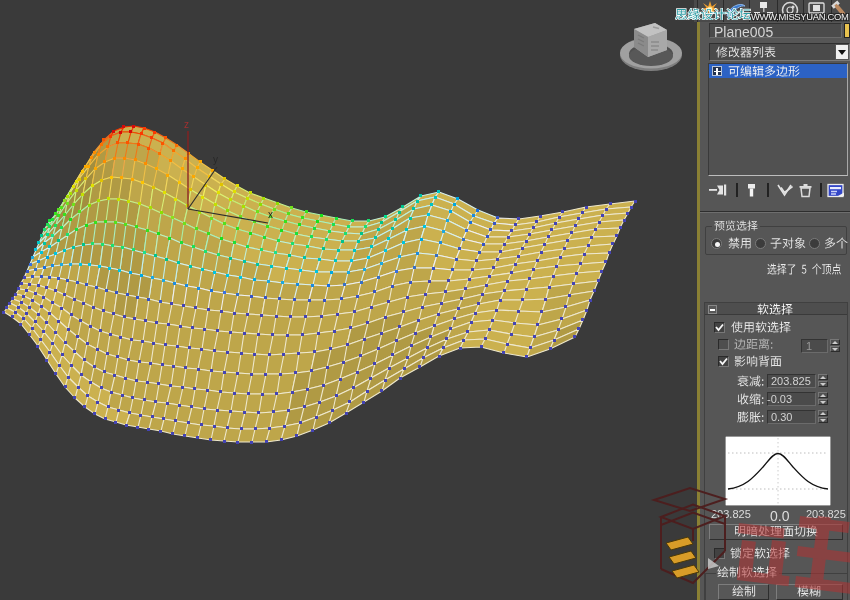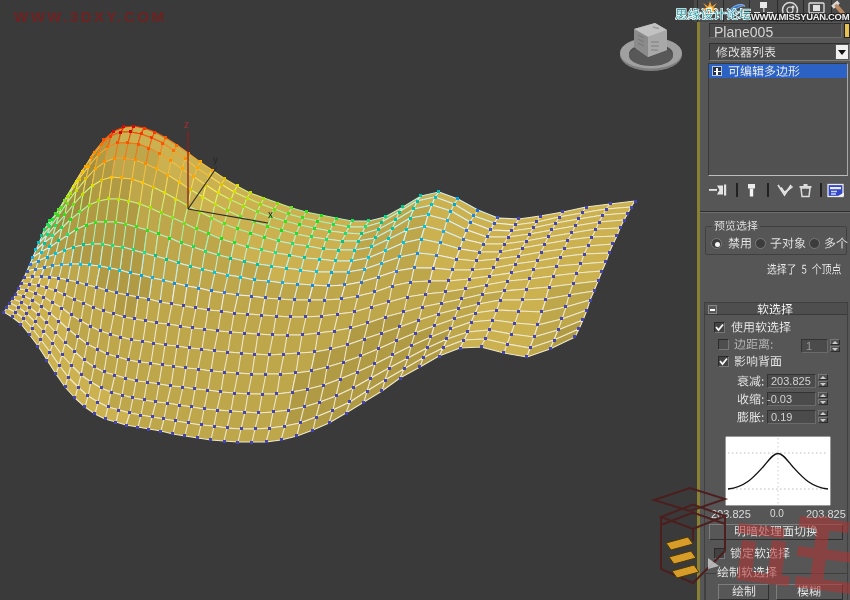--- a/index.html
+++ b/index.html
@@ -428,38 +428,38 @@
     <div class="abs spin" style="left:818px;top:392px">
       <b></b>
       <i></i>
     </div>
     <svg class="abs" style="left:737.0px;top:410.5px" width="27.3" height="12.0">
       <g transform="scale(1.000 1.000)">
         <path d="M4.8 7.8C5.1 8.4 5.3 9.1 5.4 9.5L6.1 9.3C6 8.8 5.7 8.1 5.4 7.6ZM5.4 5.5L7.4 5.5L7.4 6.7L5.4 6.7ZM4.6 4.8L4.6 7.3L8.2 7.3L8.2 4.8ZM10.4 0.7C10 1.7 9.2 2.8 8.4 3.4C8.6 3.5 8.9 3.8 9 4C9.9 3.2 10.7 2.1 11.2 1ZM10.5 4C10 5.1 9.2 6.2 8.4 6.8C8.6 7 8.8 7.2 9 7.4C9.9 6.7 10.8 5.5 11.3 4.3ZM10.6 7.5C10.1 8.9 9.1 10.2 7.9 10.9C8.1 11.1 8.4 11.4 8.5 11.6C9.8 10.7 10.9 9.3 11.4 7.8ZM1.1 0.9L1.1 5.2C1.1 6.9 1.1 9.3 0.3 11C0.4 11.1 0.8 11.4 0.9 11.5C1.4 10.4 1.7 8.9 1.8 7.5L3.2 7.5L3.2 10.4C3.2 10.5 3.2 10.6 3 10.6C2.9 10.6 2.4 10.6 1.9 10.6C2 10.8 2.1 11.1 2.1 11.3C2.9 11.3 3.3 11.3 3.6 11.2C3.9 11.1 4 10.8 4 10.4L4 0.9ZM1.9 1.7L3.2 1.7L3.2 3.7L1.9 3.7ZM1.9 4.6L3.2 4.6L3.2 6.6L1.8 6.6C1.8 6.1 1.9 5.6 1.9 5.2ZM7.2 7.5C7.1 8.1 6.8 9 6.5 9.6L4.2 10.1L4.4 10.8C5.6 10.6 7.2 10.3 8.7 9.9L8.6 9.2L7.3 9.5L8 7.8ZM6 0.5L6 1.6L4.2 1.6L4.2 2.4L6 2.4L6 3.4L4.5 3.4L4.5 4.1L8.3 4.1L8.3 3.4L6.8 3.4L6.8 2.4L8.6 2.4L8.6 1.6L6.8 1.6L6.8 0.5ZM22.1 1C21.4 2.2 20.3 3.4 19.2 4.1C19.4 4.3 19.7 4.6 19.8 4.8C21 4 22.2 2.7 23 1.3ZM13.2 0.9L13.2 5.2C13.2 7 13.1 9.4 12.4 11.1C12.6 11.2 12.9 11.4 13.1 11.5C13.6 10.4 13.8 8.9 13.9 7.5L15.5 7.5L15.5 10.4C15.5 10.5 15.5 10.6 15.3 10.6C15.2 10.6 14.7 10.6 14.2 10.6C14.3 10.8 14.4 11.2 14.4 11.4C15.2 11.4 15.7 11.4 16 11.3C16.3 11.1 16.4 10.8 16.4 10.4L16.4 0.9ZM14 1.7L15.5 1.7L15.5 3.7L14 3.7ZM14 4.6L15.5 4.6L15.5 6.6L14 6.6C14 6.1 14 5.7 14 5.2ZM17.7 11.6C17.9 11.4 18.3 11.3 20.8 10.2C20.8 10.1 20.7 9.7 20.7 9.4L18.8 10.1L18.8 6L19.9 6C20.5 8.3 21.5 10.2 23 11.3C23.1 11 23.4 10.7 23.6 10.6C22.2 9.7 21.3 8 20.7 6L23.4 6L23.4 5.1L18.8 5.1L18.8 0.7L17.9 0.7L17.9 5.1L16.6 5.1L16.6 6L17.9 6L17.9 10C17.9 10.5 17.5 10.7 17.3 10.8C17.5 11 17.7 11.4 17.7 11.6ZM25.7 5.9C26.1 5.9 26.5 5.5 26.5 5C26.5 4.5 26.1 4.2 25.7 4.2C25.2 4.2 24.9 4.5 24.9 5C24.9 5.5 25.2 5.9 25.7 5.9ZM25.7 10.7C26.1 10.7 26.5 10.4 26.5 9.9C26.5 9.4 26.1 9 25.7 9C25.2 9 24.9 9.4 24.9 9.9C24.9 10.4 25.2 10.7 25.7 10.7Z" fill="#e8e8e8"></path>
       </g>
     </svg>
     <div class="abs field" style="left:767px;top:410px;width:49px;height:14px"></div>
-    <div class="abs" style="left:771px;top:411px;font-size:11px;color:#d2d2d2">0.19</div>
+    <div class="abs" style="left:771px;top:411px;font-size:11px;color:#d2d2d2">0.30</div>
     <div class="abs spin" style="left:818px;top:410px">
       <b></b>
       <i></i>
     </div>
     <svg class="abs" style="left:725px;top:436px" width="106" height="70">
 <rect x="0" y="0" width="106" height="70" fill="#fff" stroke="#333" stroke-width="1"></rect>
 <g stroke="#cccccc" stroke-width="1" stroke-dasharray="1.5 2.5">
         <path d="M53 2 V68"></path>
       </g>
       <g stroke="#bdbdbd" stroke-width="1" stroke-dasharray="1.5 2.5">
         <path d="M3 17 H103"></path>
         <path d="M3 53 H103"></path>
       </g>
 <path d="M3 53 C20 51 28 42 38 31 C44 24 48 17.5 53 17.5 C58 17.5 62 24 68 31 C78 42 86 51 103 53" fill="none" stroke="#111" stroke-width="1.4"></path>
 </svg>
     <div class="abs" style="left:711px;top:508px;font-size:11px;color:#dcdcdc">203.825</div>
-    <div class="abs" style="left:770px;top:508px;font-size:10px;color:#dcdcdc">0.0</div>
+    <div class="abs" style="left:770px;top:508px;font-size:14px;color:#dcdcdc">0.0</div>
     <div class="abs" style="left:806px;top:508px;font-size:11px;color:#dcdcdc">203.825</div>
     <div class="abs btn" style="left:709px;top:524px;width:134px;height:16px"></div>
     <svg class="abs" style="left:734.0px;top:525.0px" width="84.0" height="12.0">
       <g transform="scale(1.000 1.000)">
         <path d="M4.1 5.1L4.1 7.5L1.8 7.5L1.8 5.1ZM4.1 4.3L1.8 4.3L1.8 2L4.1 2ZM1 1.2L1 9.5L1.8 9.5L1.8 8.4L4.9 8.4L4.9 1.2ZM10.2 1.8L10.2 3.9L6.9 3.9L6.9 1.8ZM6 1L6 5.3C6 7.1 5.8 9.4 3.8 11C4 11.1 4.3 11.4 4.4 11.6C5.8 10.5 6.4 9.1 6.7 7.7L10.2 7.7L10.2 10.3C10.2 10.5 10.2 10.6 9.9 10.6C9.7 10.6 9 10.6 8.2 10.6C8.3 10.9 8.5 11.2 8.5 11.5C9.6 11.5 10.2 11.5 10.6 11.3C11 11.2 11.1 10.9 11.1 10.3L11.1 1ZM10.2 4.7L10.2 6.9L6.8 6.9C6.9 6.3 6.9 5.8 6.9 5.3L6.9 4.7ZM18.2 9L21.9 9L21.9 10.2L18.2 10.2ZM18.2 8.3L18.2 7.1L21.9 7.1L21.9 8.3ZM17.4 6.3L17.4 11.5L18.2 11.5L18.2 11L21.9 11L21.9 11.5L22.8 11.5L22.8 6.3ZM19.3 0.7C19.4 1 19.6 1.5 19.7 1.9L16.9 1.9L16.9 2.7L23.1 2.7L23.1 1.9L20.6 1.9C20.5 1.5 20.3 0.9 20.1 0.5ZM21.5 2.8C21.3 3.3 21.1 4 20.8 4.6L18.6 4.6L19.1 4.4C19 4 18.7 3.3 18.5 2.7L17.7 3C17.9 3.5 18.2 4.1 18.3 4.6L16.5 4.6L16.5 5.4L23.5 5.4L23.5 4.6L21.7 4.6C21.9 4.1 22.2 3.5 22.4 2.9ZM15.3 5.7L15.3 8.4L13.7 8.4L13.7 5.7ZM15.3 4.8L13.7 4.8L13.7 2.2L15.3 2.2ZM12.9 1.4L12.9 10.2L13.7 10.2L13.7 9.3L16.1 9.3L16.1 1.4ZM29.1 3.2C28.9 4.9 28.5 6.3 27.9 7.4C27.4 6.6 27 5.6 26.7 4.2C26.8 3.9 26.9 3.6 27 3.2ZM26.6 0.5C26.3 2.9 25.6 5.1 24.6 6.4C24.9 6.5 25.2 6.8 25.4 6.9C25.7 6.5 26 6 26.2 5.4C26.5 6.6 26.9 7.5 27.4 8.2C26.6 9.4 25.6 10.3 24.4 10.8C24.6 11 25 11.3 25.2 11.5C26.3 11 27.2 10.2 28 9C29.4 10.8 31.4 11.1 33.4 11.1L35.2 11.1C35.3 10.9 35.4 10.4 35.6 10.2C35.1 10.2 33.9 10.2 33.5 10.2C31.6 10.2 29.8 9.9 28.5 8.3C29.3 6.8 29.9 4.9 30.1 2.5L29.5 2.4L29.4 2.4L27.2 2.4C27.4 1.9 27.5 1.3 27.6 0.8ZM31.4 0.5L31.4 9.3L32.3 9.3L32.3 4.3C33.2 5.3 34 6.4 34.5 7.1L35.2 6.6C34.7 5.8 33.6 4.4 32.7 3.4L32.3 3.6L32.3 0.5ZM41.7 4.1L43.5 4.1L43.5 5.6L41.7 5.6ZM44.3 4.1L46.2 4.1L46.2 5.6L44.3 5.6ZM41.7 1.8L43.5 1.8L43.5 3.3L41.7 3.3ZM44.3 1.8L46.2 1.8L46.2 3.3L44.3 3.3ZM39.8 10.3L39.8 11.1L47.6 11.1L47.6 10.3L44.4 10.3L44.4 8.6L47.2 8.6L47.2 7.8L44.4 7.8L44.4 6.4L47 6.4L47 1L40.9 1L40.9 6.4L43.5 6.4L43.5 7.8L40.7 7.8L40.7 8.6L43.5 8.6L43.5 10.3ZM36.4 9.4L36.6 10.3C37.7 9.9 39.1 9.5 40.4 9L40.2 8.1L38.9 8.6L38.9 5.6L40.1 5.6L40.1 4.8L38.9 4.8L38.9 2.1L40.3 2.1L40.3 1.3L36.6 1.3L36.6 2.1L38 2.1L38 4.8L36.7 4.8L36.7 5.6L38 5.6L38 8.9C37.4 9.1 36.9 9.2 36.4 9.4ZM52.7 6.6L55.2 6.6L55.2 7.9L52.7 7.9ZM52.7 5.8L52.7 4.5L55.2 4.5L55.2 5.8ZM52.7 8.6L55.2 8.6L55.2 10L52.7 10ZM48.7 1.3L48.7 2.1L53.3 2.1C53.2 2.6 53.1 3.2 53 3.6L49.2 3.6L49.2 11.5L50.1 11.5L50.1 10.9L57.8 10.9L57.8 11.5L58.8 11.5L58.8 3.6L53.9 3.6L54.4 2.1L59.3 2.1L59.3 1.3ZM50.1 10L50.1 4.5L51.8 4.5L51.8 10ZM57.8 10L56 10L56 4.5L57.8 4.5ZM65 1.5L65 2.4L67 2.4C66.9 5.9 66.7 9.2 63.7 10.8C64 11 64.2 11.3 64.4 11.5C67.5 9.7 67.8 6.1 67.9 2.4L70.4 2.4C70.2 7.8 70 9.8 69.6 10.3C69.5 10.5 69.4 10.5 69.2 10.5C68.9 10.5 68.3 10.5 67.6 10.4C67.7 10.7 67.8 11.1 67.8 11.4C68.5 11.4 69.1 11.4 69.5 11.4C69.9 11.3 70.2 11.2 70.5 10.8C71 10.2 71.1 8.2 71.3 2C71.3 1.9 71.3 1.5 71.3 1.5ZM61.8 9.8C62.1 9.5 62.4 9.3 65.3 8C65.2 7.8 65.2 7.5 65.1 7.2L62.8 8.2L62.8 4.6L65.2 4.1L65.1 3.3L62.8 3.7L62.8 0.9L61.9 0.9L61.9 3.9L60.3 4.3L60.5 5.1L61.9 4.8L61.9 8.1C61.9 8.6 61.6 8.8 61.4 8.9C61.5 9.1 61.7 9.5 61.8 9.8ZM74 0.5L74 2.9L72.6 2.9L72.6 3.7L74 3.7L74 6.4C73.4 6.6 72.9 6.7 72.4 6.9L72.7 7.7L74 7.3L74 10.4C74 10.6 73.9 10.6 73.8 10.6C73.6 10.6 73.2 10.6 72.8 10.6C72.9 10.9 73 11.3 73 11.5C73.7 11.5 74.2 11.5 74.5 11.3C74.7 11.2 74.9 10.9 74.9 10.4L74.9 7L76.1 6.6L76 5.8L74.9 6.1L74.9 3.7L76 3.7L76 2.9L74.9 2.9L74.9 0.5ZM78.4 2.3L80.9 2.3C80.7 2.7 80.3 3.2 80 3.5L77.5 3.5C77.8 3.1 78.2 2.7 78.4 2.3ZM76 7.1L76 7.9L78.9 7.9C78.4 8.9 77.4 10 75.3 10.9C75.5 11.1 75.8 11.4 75.9 11.5C78 10.6 79.1 9.4 79.6 8.3C80.4 9.7 81.6 10.9 83.1 11.5C83.2 11.3 83.4 10.9 83.6 10.8C82.2 10.3 80.9 9.2 80.2 7.9L83.4 7.9L83.4 7.1L82.6 7.1L82.6 3.5L81 3.5C81.5 3 81.9 2.4 82.2 1.9L81.6 1.5L81.5 1.5L78.9 1.5C79.1 1.2 79.2 0.9 79.4 0.6L78.4 0.5C78 1.5 77.2 2.7 76 3.7C76.2 3.8 76.5 4.1 76.7 4.3L76.9 4.1L76.9 7.1ZM77.7 7.1L77.7 4.2L79.3 4.2L79.3 5.5C79.3 6 79.3 6.5 79.2 7.1ZM81.7 7.1L80.1 7.1C80.2 6.5 80.2 6 80.2 5.5L80.2 4.2L81.7 4.2Z" fill="#e8e8e8"></path>
       </g>
     </svg>
     <div class="abs cb" style="left:714px;top:548px"></div>
     <svg class="abs" style="left:730.0px;top:547.0px" width="60.0" height="12.0">
       <g transform="scale(1.000 1.000)">
@@ -503,32 +503,31 @@
 <g>
 <path d="M19 29 L40 23 L52 30 L52 50 L33 57 L19 47 Z" fill="#9e9e9e"></path>
 <path d="M19 29 L40 23 L52 30 L33 37 Z" fill="#c2c2c2"></path>
 <path d="M19 29 L33 37 L33 57 L19 47 Z" fill="#8b8b8b"></path>
 <path d="M33 37 L52 30 L52 50 L33 57 Z" fill="#a8a8a8"></path>
 <path d="M36 42 h8 M36 46 h8 M36 50 h7" stroke="#8a8a8a" stroke-width="1.5"></path>
 <path d="M23 35 l6 3 M23 39 l6 3 M23 43 l6 3" stroke="#7a7a7a" stroke-width="1.3"></path>
 <path d="M38 27 l6 1.5" stroke="#9a9a9a" stroke-width="1.5"></path>
 </g>
 </svg>
-    <div class="abs" style="left:14px;top:8px;font-size:15px;font-weight:bold;letter-spacing:2.5px;color:#6e2222;font-family:'Liberation Sans',sans-serif">WWW.3DXY.COM</div>
     <svg class="abs" style="left:675.0px;top:8.0px" width="76.4" height="12.3">
       <g transform="scale(0.980 0.950)">
         <path d="M3.7 8.3L3.7 10.9C3.7 11.9 4.1 12.2 5.5 12.2C5.8 12.2 7.8 12.2 8.2 12.2C9.3 12.2 9.7 11.8 9.8 10C9.5 9.9 9.1 9.8 8.9 9.6C8.8 11.1 8.7 11.3 8.1 11.3C7.6 11.3 5.9 11.3 5.6 11.3C4.8 11.3 4.7 11.2 4.7 10.9L4.7 8.3ZM4.9 7.8C5.9 8.3 7.1 9.2 7.7 9.7L8.3 9C7.7 8.5 6.6 7.7 5.6 7.2ZM9.6 8.4C10.4 9.5 11.1 10.8 11.4 11.7L12.4 11.3C12.1 10.4 11.3 9.1 10.5 8.1ZM2.1 8.2C1.8 9.3 1.3 10.5 0.6 11.3L1.5 11.8C2.1 11 2.6 9.6 2.9 8.5ZM1.9 1.1L1.9 7L11 7L11 1.1ZM2.8 4.4L6 4.4L6 6.1L2.8 6.1ZM6.9 4.4L10 4.4L10 6.1L6.9 6.1ZM2.8 2L6 2L6 3.6L2.8 3.6ZM6.9 2L10 2L10 3.6L6.9 3.6ZM13.6 10.8L13.8 11.6C14.9 11.2 16.4 10.6 17.8 10L17.6 9.2C16.1 9.8 14.6 10.4 13.6 10.8ZM19.5 0.5C19.3 1.5 18.9 2.9 18.7 3.8L22.7 3.8L22.5 4.7L17.7 4.7L17.7 5.4L20.7 5.4C19.9 6.1 18.7 6.6 17.6 6.9C17.8 7.1 18 7.4 18.1 7.6C18.8 7.3 19.6 7 20.3 6.6C20.5 6.8 20.7 7 20.9 7.3C20.2 7.9 18.9 8.5 17.9 8.8C18.1 9 18.3 9.3 18.4 9.5C19.3 9.2 20.5 8.5 21.3 7.9C21.4 8.2 21.6 8.4 21.6 8.7C20.7 9.7 19 10.7 17.6 11.2C17.8 11.3 18.1 11.6 18.2 11.9C19.4 11.4 20.8 10.5 21.8 9.6C21.9 10.5 21.8 11.2 21.5 11.4C21.3 11.6 21.1 11.7 20.8 11.7C20.6 11.7 20.3 11.6 19.9 11.6C20.1 11.9 20.1 12.2 20.1 12.4C20.4 12.5 20.7 12.5 21 12.5C21.4 12.5 21.8 12.4 22.1 12.1C22.8 11.5 23 9.8 22.4 8.2L23.1 7.8C23.4 9.5 24 11 24.9 11.8C25.1 11.6 25.3 11.3 25.5 11.1C24.6 10.4 24.1 9 23.8 7.5C24.3 7.2 24.8 6.9 25.2 6.7L24.5 6.1C23.9 6.5 22.9 7.1 22 7.5C21.8 7 21.4 6.6 20.9 6.2C21.3 6 21.6 5.7 21.9 5.4L25.5 5.4L25.5 4.7L23.4 4.7C23.6 3.6 23.9 2.4 24 1.4L23.4 1.3L23.3 1.4L20.2 1.4L20.4 0.6ZM23 2.1L22.9 3.1L19.7 3.1L20 2.1ZM13.8 5.9C14 5.8 14.3 5.8 15.9 5.6C15.3 6.4 14.8 7.1 14.6 7.4C14.2 7.9 13.9 8.2 13.6 8.3C13.7 8.5 13.9 8.9 13.9 9.1C14.2 8.9 14.6 8.7 17.5 8C17.5 7.8 17.5 7.4 17.5 7.1L15.3 7.7C16.2 6.5 17.1 5.1 17.8 3.8L17.1 3.3C16.9 3.8 16.6 4.3 16.4 4.7L14.8 4.9C15.6 3.8 16.4 2.4 17 1L16.1 0.6C15.6 2.2 14.6 3.9 14.3 4.3C14 4.7 13.8 5 13.5 5.1C13.6 5.3 13.8 5.8 13.8 5.9ZM27.6 1.4C28.3 2 29.1 2.8 29.5 3.4L30.2 2.7C29.8 2.2 28.9 1.3 28.2 0.8ZM26.6 4.6L26.6 5.5L28.4 5.5L28.4 10.2C28.4 10.8 28 11.2 27.7 11.4C27.9 11.6 28.2 12 28.3 12.2C28.5 12 28.8 11.7 31.1 10C31 9.8 30.9 9.4 30.8 9.2L29.3 10.2L29.3 4.6ZM32.4 1L32.4 2.4C32.4 3.4 32.1 4.5 30.4 5.3C30.6 5.4 30.9 5.8 31 6C32.9 5.1 33.3 3.7 33.3 2.5L33.3 1.9L35.6 1.9L35.6 4C35.6 5 35.8 5.3 36.7 5.3C36.8 5.3 37.5 5.3 37.7 5.3C37.9 5.3 38.2 5.3 38.4 5.3C38.3 5.1 38.3 4.7 38.3 4.4C38.1 4.5 37.8 4.5 37.7 4.5C37.5 4.5 36.9 4.5 36.8 4.5C36.6 4.5 36.5 4.4 36.5 4L36.5 1ZM36.5 7.2C36 8.2 35.3 9.1 34.4 9.8C33.6 9 32.9 8.2 32.4 7.2ZM31 6.3L31 7.2L31.7 7.2L31.5 7.2C32 8.4 32.7 9.5 33.7 10.3C32.7 10.9 31.6 11.4 30.4 11.6C30.6 11.8 30.8 12.2 30.9 12.5C32.2 12.1 33.4 11.6 34.4 10.9C35.4 11.7 36.6 12.2 37.9 12.5C38 12.2 38.3 11.9 38.5 11.6C37.3 11.4 36.2 10.9 35.2 10.3C36.3 9.4 37.2 8.1 37.7 6.5L37.1 6.2L36.9 6.3ZM40.8 1.4C41.5 2 42.4 2.9 42.8 3.4L43.5 2.7C43.1 2.2 42.1 1.3 41.4 0.7ZM39.6 4.6L39.6 5.6L41.7 5.6L41.7 10.2C41.7 10.8 41.3 11.2 41 11.3C41.2 11.5 41.5 12 41.5 12.2C41.8 12 42.1 11.7 44.6 9.9C44.5 9.8 44.3 9.3 44.3 9.1L42.7 10.2L42.7 4.6ZM47.1 0.6L47.1 4.8L43.8 4.8L43.8 5.8L47.1 5.8L47.1 12.5L48.2 12.5L48.2 5.8L51.5 5.8L51.5 4.8L48.2 4.8L48.2 0.6ZM53.4 1.5C54.2 2.1 55.2 3 55.7 3.6L56.3 2.9C55.8 2.3 54.8 1.4 54 0.8ZM60.1 0.5C59.4 2.1 58.1 4 56.1 5.3C56.3 5.5 56.6 5.8 56.8 6C58.4 4.9 59.6 3.5 60.4 2C61.4 3.5 62.8 5.1 64 5.9C64.2 5.7 64.5 5.3 64.7 5.2C63.3 4.3 61.8 2.7 60.9 1.2L61.1 0.7ZM62.5 5.9C61.6 6.6 60.1 7.4 59 7.9L59 5.3L58 5.3L58 10.6C58 11.8 58.4 12.1 59.8 12.1C60.1 12.1 62.2 12.1 62.5 12.1C63.7 12.1 64 11.6 64.2 9.8C63.9 9.8 63.5 9.6 63.3 9.4C63.2 11 63.1 11.2 62.4 11.2C62 11.2 60.2 11.2 59.8 11.2C59.1 11.2 59 11.2 59 10.6L59 8.9C60.3 8.3 61.9 7.5 63.1 6.7ZM54.5 12.2L54.5 12.2C54.7 11.9 55 11.6 57.1 9.9C57 9.8 56.9 9.4 56.8 9.1L55.5 10.1L55.5 4.6L52.5 4.6L52.5 5.6L54.6 5.6L54.6 10.3C54.6 10.9 54.2 11.3 53.9 11.5C54.1 11.7 54.4 12 54.5 12.2ZM70.4 1.5L70.4 2.5L76.6 2.5L76.6 1.5ZM70 11.9C70.4 11.8 71 11.7 76 11.1C76.2 11.6 76.4 12.1 76.5 12.4L77.5 12C77 11 76.1 9.2 75.4 7.8L74.5 8.1C74.8 8.7 75.2 9.5 75.6 10.2L71.2 10.7C72 9.5 72.8 7.9 73.5 6.3L77.3 6.3L77.3 5.3L69.8 5.3L69.8 6.3L72.3 6.3C71.7 7.9 70.8 9.5 70.5 10C70.2 10.5 69.9 10.9 69.7 10.9C69.8 11.2 70 11.7 70 11.9ZM65.4 9.9L65.7 10.8C66.9 10.3 68.4 9.6 69.9 9L69.7 8.1L68.1 8.8L68.1 4.6L69.6 4.6L69.6 3.7L68.1 3.7L68.1 0.7L67.1 0.7L67.1 3.7L65.5 3.7L65.5 4.6L67.1 4.6L67.1 9.2C66.5 9.5 65.9 9.7 65.4 9.9Z" fill="#ffffff" stroke="#ffffff" stroke-width="1.5"></path>
       </g>
     </svg>
     <svg class="abs" style="left:675.0px;top:8.0px" width="76.4" height="12.3">
       <g transform="scale(0.980 0.950)">
         <path d="M3.7 8.3L3.7 10.9C3.7 11.9 4.1 12.2 5.5 12.2C5.8 12.2 7.8 12.2 8.2 12.2C9.3 12.2 9.7 11.8 9.8 10C9.5 9.9 9.1 9.8 8.9 9.6C8.8 11.1 8.7 11.3 8.1 11.3C7.6 11.3 5.9 11.3 5.6 11.3C4.8 11.3 4.7 11.2 4.7 10.9L4.7 8.3ZM4.9 7.8C5.9 8.3 7.1 9.2 7.7 9.7L8.3 9C7.7 8.5 6.6 7.7 5.6 7.2ZM9.6 8.4C10.4 9.5 11.1 10.8 11.4 11.7L12.4 11.3C12.1 10.4 11.3 9.1 10.5 8.1ZM2.1 8.2C1.8 9.3 1.3 10.5 0.6 11.3L1.5 11.8C2.1 11 2.6 9.6 2.9 8.5ZM1.9 1.1L1.9 7L11 7L11 1.1ZM2.8 4.4L6 4.4L6 6.1L2.8 6.1ZM6.9 4.4L10 4.4L10 6.1L6.9 6.1ZM2.8 2L6 2L6 3.6L2.8 3.6ZM6.9 2L10 2L10 3.6L6.9 3.6ZM13.6 10.8L13.8 11.6C14.9 11.2 16.4 10.6 17.8 10L17.6 9.2C16.1 9.8 14.6 10.4 13.6 10.8ZM19.5 0.5C19.3 1.5 18.9 2.9 18.7 3.8L22.7 3.8L22.5 4.7L17.7 4.7L17.7 5.4L20.7 5.4C19.9 6.1 18.7 6.6 17.6 6.9C17.8 7.1 18 7.4 18.1 7.6C18.8 7.3 19.6 7 20.3 6.6C20.5 6.8 20.7 7 20.9 7.3C20.2 7.9 18.9 8.5 17.9 8.8C18.1 9 18.3 9.3 18.4 9.5C19.3 9.2 20.5 8.5 21.3 7.9C21.4 8.2 21.6 8.4 21.6 8.7C20.7 9.7 19 10.7 17.6 11.2C17.8 11.3 18.1 11.6 18.2 11.9C19.4 11.4 20.8 10.5 21.8 9.6C21.9 10.5 21.8 11.2 21.5 11.4C21.3 11.6 21.1 11.7 20.8 11.7C20.6 11.7 20.3 11.6 19.9 11.6C20.1 11.9 20.1 12.2 20.1 12.4C20.4 12.5 20.7 12.5 21 12.5C21.4 12.5 21.8 12.4 22.1 12.1C22.8 11.5 23 9.8 22.4 8.2L23.1 7.8C23.4 9.5 24 11 24.9 11.8C25.1 11.6 25.3 11.3 25.5 11.1C24.6 10.4 24.1 9 23.8 7.5C24.3 7.2 24.8 6.9 25.2 6.7L24.5 6.1C23.9 6.5 22.9 7.1 22 7.5C21.8 7 21.4 6.6 20.9 6.2C21.3 6 21.6 5.7 21.9 5.4L25.5 5.4L25.5 4.7L23.4 4.7C23.6 3.6 23.9 2.4 24 1.4L23.4 1.3L23.3 1.4L20.2 1.4L20.4 0.6ZM23 2.1L22.9 3.1L19.7 3.1L20 2.1ZM13.8 5.9C14 5.8 14.3 5.8 15.9 5.6C15.3 6.4 14.8 7.1 14.6 7.4C14.2 7.9 13.9 8.2 13.6 8.3C13.7 8.5 13.9 8.9 13.9 9.1C14.2 8.9 14.6 8.7 17.5 8C17.5 7.8 17.5 7.4 17.5 7.1L15.3 7.7C16.2 6.5 17.1 5.1 17.8 3.8L17.1 3.3C16.9 3.8 16.6 4.3 16.4 4.7L14.8 4.9C15.6 3.8 16.4 2.4 17 1L16.1 0.6C15.6 2.2 14.6 3.9 14.3 4.3C14 4.7 13.8 5 13.5 5.1C13.6 5.3 13.8 5.8 13.8 5.9ZM27.6 1.4C28.3 2 29.1 2.8 29.5 3.4L30.2 2.7C29.8 2.2 28.9 1.3 28.2 0.8ZM26.6 4.6L26.6 5.5L28.4 5.5L28.4 10.2C28.4 10.8 28 11.2 27.7 11.4C27.9 11.6 28.2 12 28.3 12.2C28.5 12 28.8 11.7 31.1 10C31 9.8 30.9 9.4 30.8 9.2L29.3 10.2L29.3 4.6ZM32.4 1L32.4 2.4C32.4 3.4 32.1 4.5 30.4 5.3C30.6 5.4 30.9 5.8 31 6C32.9 5.1 33.3 3.7 33.3 2.5L33.3 1.9L35.6 1.9L35.6 4C35.6 5 35.8 5.3 36.7 5.3C36.8 5.3 37.5 5.3 37.7 5.3C37.9 5.3 38.2 5.3 38.4 5.3C38.3 5.1 38.3 4.7 38.3 4.4C38.1 4.5 37.8 4.5 37.7 4.5C37.5 4.5 36.9 4.5 36.8 4.5C36.6 4.5 36.5 4.4 36.5 4L36.5 1ZM36.5 7.2C36 8.2 35.3 9.1 34.4 9.8C33.6 9 32.9 8.2 32.4 7.2ZM31 6.3L31 7.2L31.7 7.2L31.5 7.2C32 8.4 32.7 9.5 33.7 10.3C32.7 10.9 31.6 11.4 30.4 11.6C30.6 11.8 30.8 12.2 30.9 12.5C32.2 12.1 33.4 11.6 34.4 10.9C35.4 11.7 36.6 12.2 37.9 12.5C38 12.2 38.3 11.9 38.5 11.6C37.3 11.4 36.2 10.9 35.2 10.3C36.3 9.4 37.2 8.1 37.7 6.5L37.1 6.2L36.9 6.3ZM40.8 1.4C41.5 2 42.4 2.9 42.8 3.4L43.5 2.7C43.1 2.2 42.1 1.3 41.4 0.7ZM39.6 4.6L39.6 5.6L41.7 5.6L41.7 10.2C41.7 10.8 41.3 11.2 41 11.3C41.2 11.5 41.5 12 41.5 12.2C41.8 12 42.1 11.7 44.6 9.9C44.5 9.8 44.3 9.3 44.3 9.1L42.7 10.2L42.7 4.6ZM47.1 0.6L47.1 4.8L43.8 4.8L43.8 5.8L47.1 5.8L47.1 12.5L48.2 12.5L48.2 5.8L51.5 5.8L51.5 4.8L48.2 4.8L48.2 0.6ZM53.4 1.5C54.2 2.1 55.2 3 55.7 3.6L56.3 2.9C55.8 2.3 54.8 1.4 54 0.8ZM60.1 0.5C59.4 2.1 58.1 4 56.1 5.3C56.3 5.5 56.6 5.8 56.8 6C58.4 4.9 59.6 3.5 60.4 2C61.4 3.5 62.8 5.1 64 5.9C64.2 5.7 64.5 5.3 64.7 5.2C63.3 4.3 61.8 2.7 60.9 1.2L61.1 0.7ZM62.5 5.9C61.6 6.6 60.1 7.4 59 7.9L59 5.3L58 5.3L58 10.6C58 11.8 58.4 12.1 59.8 12.1C60.1 12.1 62.2 12.1 62.5 12.1C63.7 12.1 64 11.6 64.2 9.8C63.9 9.8 63.5 9.6 63.3 9.4C63.2 11 63.1 11.2 62.4 11.2C62 11.2 60.2 11.2 59.8 11.2C59.1 11.2 59 11.2 59 10.6L59 8.9C60.3 8.3 61.9 7.5 63.1 6.7ZM54.5 12.2L54.5 12.2C54.7 11.9 55 11.6 57.1 9.9C57 9.8 56.9 9.4 56.8 9.1L55.5 10.1L55.5 4.6L52.5 4.6L52.5 5.6L54.6 5.6L54.6 10.3C54.6 10.9 54.2 11.3 53.9 11.5C54.1 11.7 54.4 12 54.5 12.2ZM70.4 1.5L70.4 2.5L76.6 2.5L76.6 1.5ZM70 11.9C70.4 11.8 71 11.7 76 11.1C76.2 11.6 76.4 12.1 76.5 12.4L77.5 12C77 11 76.1 9.2 75.4 7.8L74.5 8.1C74.8 8.7 75.2 9.5 75.6 10.2L71.2 10.7C72 9.5 72.8 7.9 73.5 6.3L77.3 6.3L77.3 5.3L69.8 5.3L69.8 6.3L72.3 6.3C71.7 7.9 70.8 9.5 70.5 10C70.2 10.5 69.9 10.9 69.7 10.9C69.8 11.2 70 11.7 70 11.9ZM65.4 9.9L65.7 10.8C66.9 10.3 68.4 9.6 69.9 9L69.7 8.1L68.1 8.8L68.1 4.6L69.6 4.6L69.6 3.7L68.1 3.7L68.1 0.7L67.1 0.7L67.1 3.7L65.5 3.7L65.5 4.6L67.1 4.6L67.1 9.2C66.5 9.5 65.9 9.7 65.4 9.9Z" fill="#2a9aa2"></path>
       </g>
     </svg>
-    <div class="abs" style="left:751px;top:11px;font-size:9.5px;font-weight:bold;letter-spacing:-0.3px;transform:scaleX(0.99);transform-origin:0 0;color:#f0f0f0;text-shadow:1px 1px 0 #222,-1px -1px 0 #222,1px -1px 0 #222,-1px 1px 0 #222;font-family:'Liberation Sans',sans-serif">WWW.MISSYUAN.COM</div>
+    <div class="abs" style="left:751px;top:11px;font-size:9.5px;font-weight:normal;letter-spacing:-0.3px;transform:scaleX(0.99);transform-origin:0 0;color:#f0f0f0;text-shadow:1px 1px 0 #222,-1px -1px 0 #222,1px -1px 0 #222,-1px 1px 0 #222;font-family:'Liberation Sans',sans-serif">WWW.MISSYUAN.COM</div>
     <svg class="abs" style="left:640px;top:470px" width="210" height="130">
 <g stroke="#4d1d1d" stroke-width="2" fill="none" opacity="0.95">
 <path d="M14 30 L50 18 L85 29 L50 41 Z"></path>
 <path d="M21 47 L53 34.5 L85 46 L53 59 Z"></path>
 <path d="M21 55 L53 42.5 L85 54"></path>
 <path d="M21 47 L21 99 M85 46 L85 81"></path>
 <path d="M21 99 L53 113 L85 81"></path>
 <path d="M53 59 L53 71"></path>
 </g>
 <g fill="#b23232" opacity="0.55">

